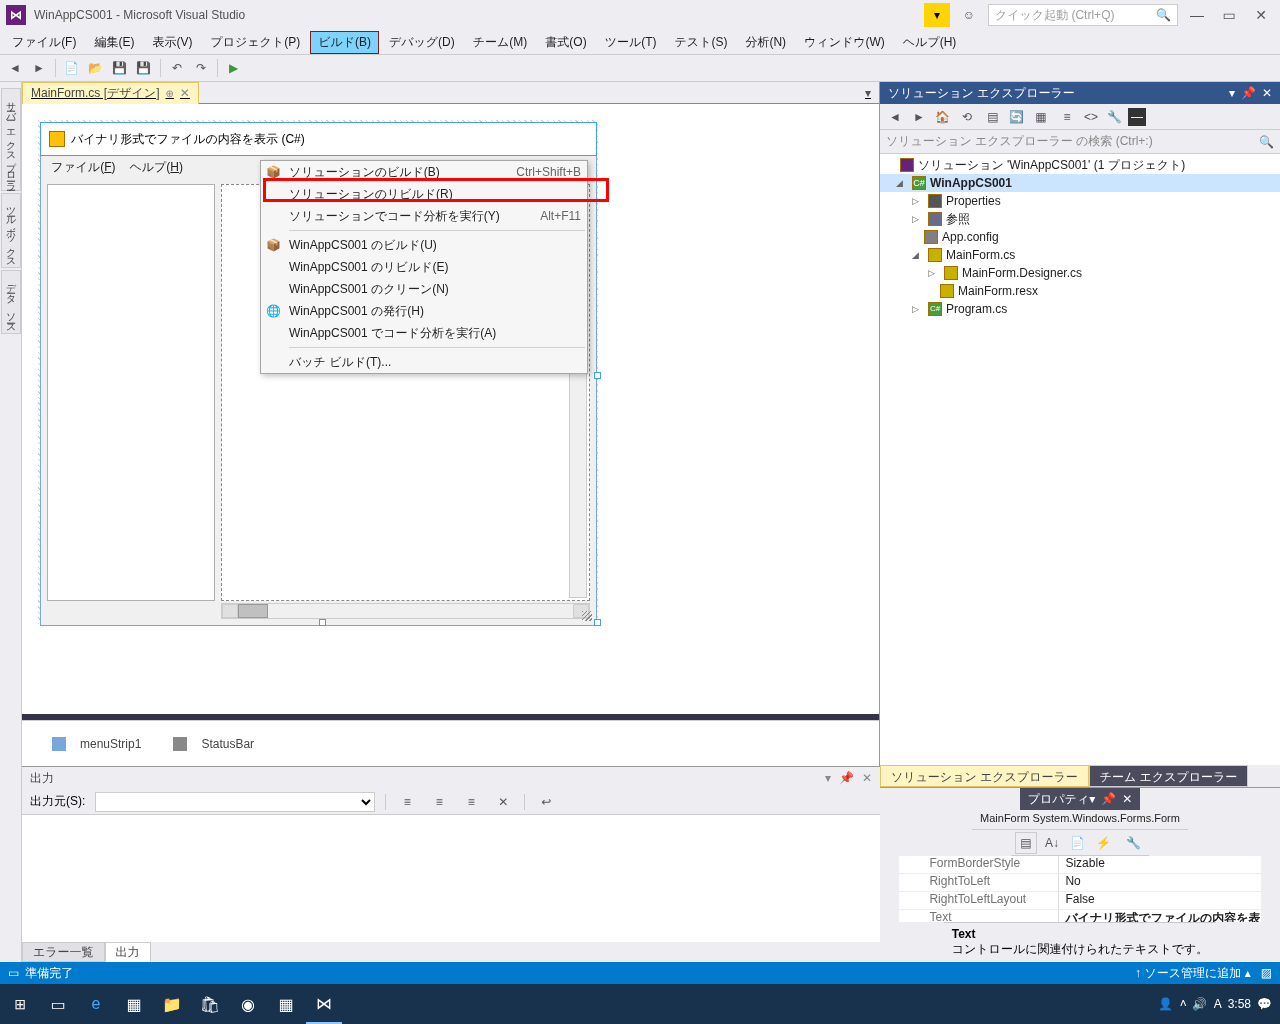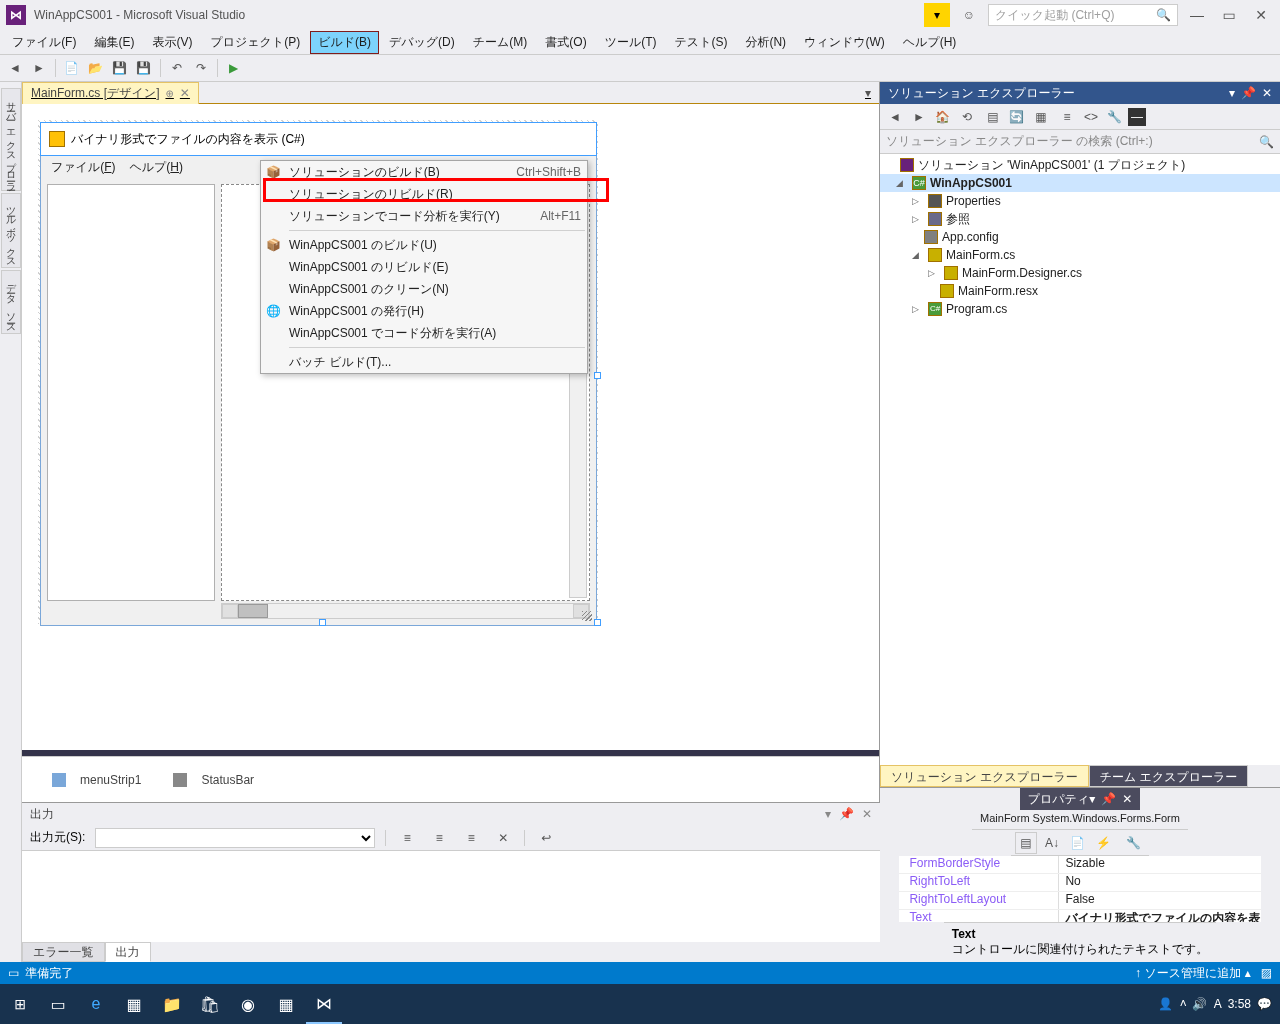--- a/index.html
+++ b/index.html
@@ -47,21 +47,21 @@
 .form-text::before { content:""; position:absolute; right:2px; top:2px; bottom:2px; width:16px; background:#f0f0f0; border:1px solid #ccc;}
 .form-hscroll { position:absolute; left:0; right:0; bottom:0; height:16px; background:#f0f0f0; border:1px solid #ccc; display:flex;}
 .form-hscroll .arrow { width:16px; background:#e0e0e0; border:1px solid #ccc;}
 .form-hscroll .track { flex:1;}
 .form-hscroll .thumb { width:30px; height:100%; background:#c0c0c0; border:1px solid #999;}
 .handle { width:7px; height:7px; background:#fff; border:1px solid #409eff; position:absolute;}
 .component-tray { height:46px; border-top:1px solid #ccc; background:#fff; display:flex; align-items:center; gap:32px; padding:0 30px;}
 .comp-item { display:flex; align-items:center; gap:14px; color:#444; font-size:11px;}
 .comp-ic { width:14px; height:14px; background:#7aa7d9;}
 .separator-h { height:6px; background:#34334a; }
-.output-panel { height:160px; display:flex; flex-direction:column; border-top:1px solid #999;}
+.output-panel { height:196px; display:flex; flex-direction:column; border-top:1px solid #999;}
 .panel-titlebar { height:22px; background:#eeeef2; display:flex; align-items:center; padding:0 8px; color:#444; justify-content:space-between;}
 .panel-titlebar .tools { display:flex; gap:8px; color:#888;}
 .output-tb { height:26px; display:flex; align-items:center; padding:0 8px; gap:10px; background:#eeeef2; border-bottom:1px solid #ccc;}
 .output-body { flex:1; background:#fff;}
 .bottom-tabs { height:20px; background:#eeeef2; display:flex; align-items:center;}
 .btab { padding:2px 10px; border:1px solid #ccc; height:20px; display:flex; align-items:center; color:#444; background:#e0e0e5;}
 .btab.active { background:#fff; border-bottom-color:#fff;}
 .right-panels { flex:1; display:flex; flex-direction:column; min-width:0;}
 .sol-panel { flex:1; display:flex; flex-direction:column; border-bottom:1px solid #999; min-height:0;}
 .panel-header { height:22px; background:#32558c; color:#fff; display:flex; align-items:center; padding:0 8px; justify-content:space-between; font-size:12px;}
@@ -80,21 +80,21 @@
 .tree-ic.wrench { background:#555;}
 .tree-ic.book { background:#6a6a8a;}
 .expl-tabs { height:22px; display:flex;}
 .expl-tab { padding:3px 10px; background:#eeeef2; color:#444; border:1px solid #ccc;}
 .expl-tab.active { background:#fff5c2; border-color:#e5c365;}
 .prop-panel { height:174px; display:flex; flex-direction:column;align-items:center;}
 .prop-subject { height:20px; padding:2px 8px; background:#eeeef2; color:#222; border-bottom:1px solid #ccc; font-size:11px;}
 .prop-tb { height:26px; display:flex; align-items:center; padding:0 4px; gap:4px; border-bottom:1px solid #ccc;}
 .prop-grid { flex:1; background:#fff; overflow:auto;}
 .prop-row { display:flex; height:18px; border-bottom:1px solid #eee;}
-.prop-name { width:160px; padding-left:10px; color:#8b5cf6; border-right:1px solid #ddd;}
+.prop-name { width:160px; padding-left:30px; color:#737373; border-right:1px solid #ddd;}
 .prop-val { flex:1; padding-left:6px; color:#222; overflow:hidden; white-space:nowrap;}
 .prop-desc { height:40px; border-top:1px solid #ccc; padding:4px 8px; background:#eeeef2;}
 .prop-desc b { font-weight:bold;}
 .statusbar { height:22px; background:#007acc; color:#fff; display:flex; align-items:center; padding:0 8px; justify-content:space-between;}
 .statusbar .right { display:flex; align-items:center; gap:10px;}
 .taskbar { height:40px; background:#18324e; display:flex; align-items:center; padding:0 2px; justify-content:space-between;}
 .taskbar .left { display:flex; align-items:center; gap:2px;}
 .task-btn { width:36px; height:40px; display:flex; align-items:center; justify-content:center; color:#fff; font-size:16px;}
 .task-btn.win { font-size:14px;}
 .taskbar .right { display:flex; align-items:center; gap:6px; color:#fff; font-size:11px; padding-right:6px;}

